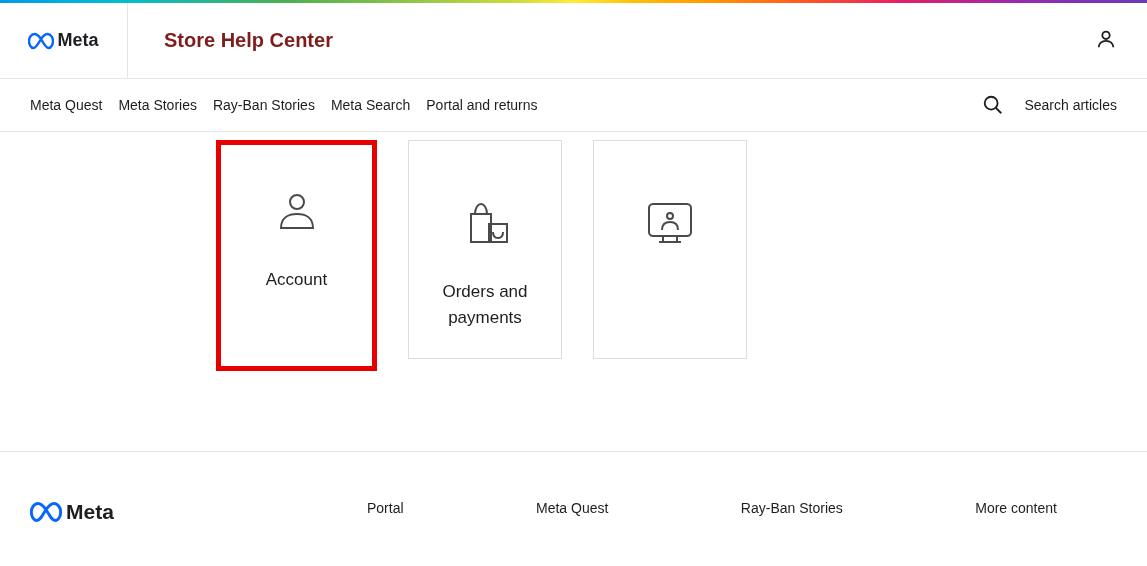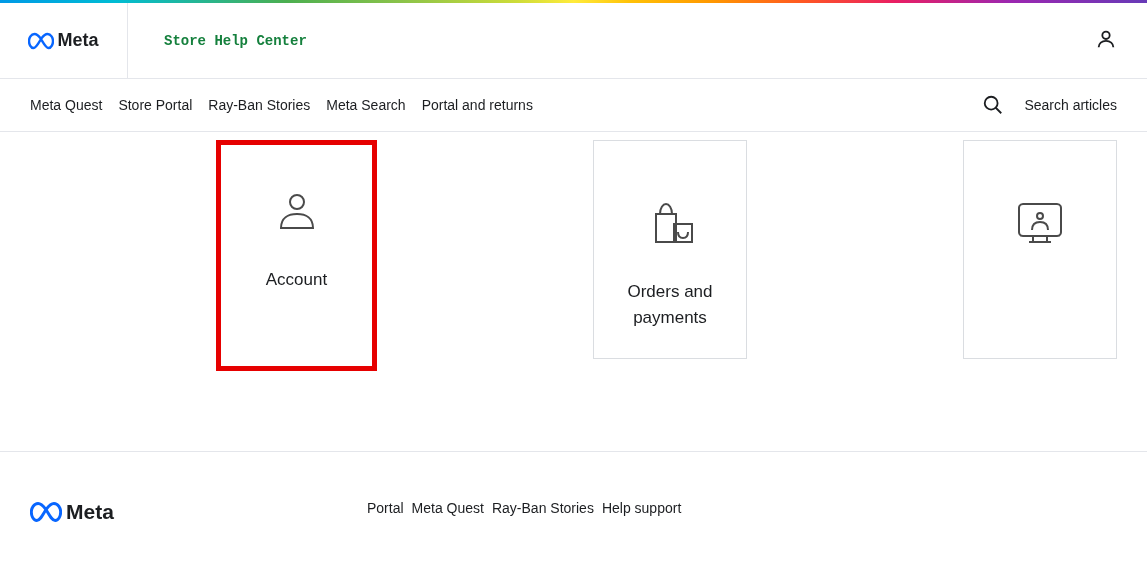--- a/index.html
+++ b/index.html
@@ -33,25 +33,24 @@
     .meta-logo {
       display: flex;
       align-items: center;
       gap: 3px;
       font-weight: 600;
       font-size: 18px;
       color: #1c1e21;
     }
     .store-title {
       padding-left: 36px;
-      font-size: 14px;
+      font-size: 20px;
       font-weight: 600;
-      color: #15803d;
+      color: #7f1d1d;
       flex: 1;
-      font-family: Liberation Mono, monospace;
     }
     .profile-icon {
       margin-right: 30px;
       cursor: pointer;
     }
     .nav-bar {
       display: flex;
       align-items: center;
       height: 53px;
       border-bottom: 1px solid #e4e6eb;
@@ -74,21 +73,21 @@
       cursor: pointer;
     }
     .search-text {
       font-size: 14px;
       color: #1c1e21;
     }
     .content {
       padding: 8px 30px 80px 30px;
       display: flex;
       gap: 31px;
-      justify-content: space-between;
+      justify-content: flex-start;
       padding-left: 216px;
     }
     .card {
       width: 154px;
       height: 219px;
       border: 1px solid #dadde1;
       display: flex;
       flex-direction: column;
       align-items: center;
       padding-top: 56px;
@@ -124,22 +123,23 @@
       display: flex;
       align-items: center;
       gap: 4px;
       font-weight: 600;
       font-size: 21px;
       color: #1c1e21;
     }
     .footer-links {
       margin-left: auto;
       display: flex;
-      gap: 8px;
+      gap: 0;
       width: 750px;
+      justify-content: space-between;
       padding-right: 60px;
     }
     .footer-link {
       font-size: 14px;
       color: #1c1e21;
       cursor: pointer;
       font-weight: 400;
     }
   </style>
 </head>
@@ -161,21 +161,21 @@
     <svg width="22" height="22" viewBox="0 0 24 24" fill="none" stroke="#1c1e21" stroke-width="2">
       <circle cx="12" cy="8" r="4"></circle>
       <path d="M 4 21 C 4 17 7.5 14 12 14 C 16.5 14 20 17 20 21"></path>
     </svg>
   </div>
 </div>
 
 <div class="nav-bar">
   <div class="nav-links">
     <span class="nav-link">Meta Quest</span>
-    <span class="nav-link">Store Portal</span>
+    <span class="nav-link">Meta Stories</span>
     <span class="nav-link">Ray-Ban Stories</span>
     <span class="nav-link">Meta Search</span>
     <span class="nav-link">Portal and returns</span>
   </div>
   <div class="search-box">
     <svg width="22" height="22" viewBox="0 0 24 24" fill="none" stroke="#1c1e21" stroke-width="2">
       <circle cx="10" cy="10" r="7"></circle>
       <line x1="15" y1="15" x2="21" y2="21"></line>
     </svg>
     <span class="search-text">Search articles</span>
@@ -221,15 +221,15 @@
   <div class="footer-logo">
     <svg width="32" height="22" viewBox="0 0 26 18">
       <path d="M 6.5 2 C 3 2 1 6 1 9 C 1 12 2.5 16 5.5 16 C 8 16 10 12 13 7 C 16 12 18 16 20.5 16 C 23.5 16 25 12 25 9 C 25 6 23 2 19.5 2 C 16.5 2 14.5 5 13 7 C 11.5 5 9.5 2 6.5 2 Z" fill="none" stroke="#0866ff" stroke-width="2.4"></path>
     </svg>
     <span>Meta</span>
   </div>
   <div class="footer-links">
     <span class="footer-link">Portal</span>
     <span class="footer-link">Meta Quest</span>
     <span class="footer-link">Ray-Ban Stories</span>
-    <span class="footer-link">Help support</span>
+    <span class="footer-link">More content</span>
   </div>
 </div>
 
 </body></html>

